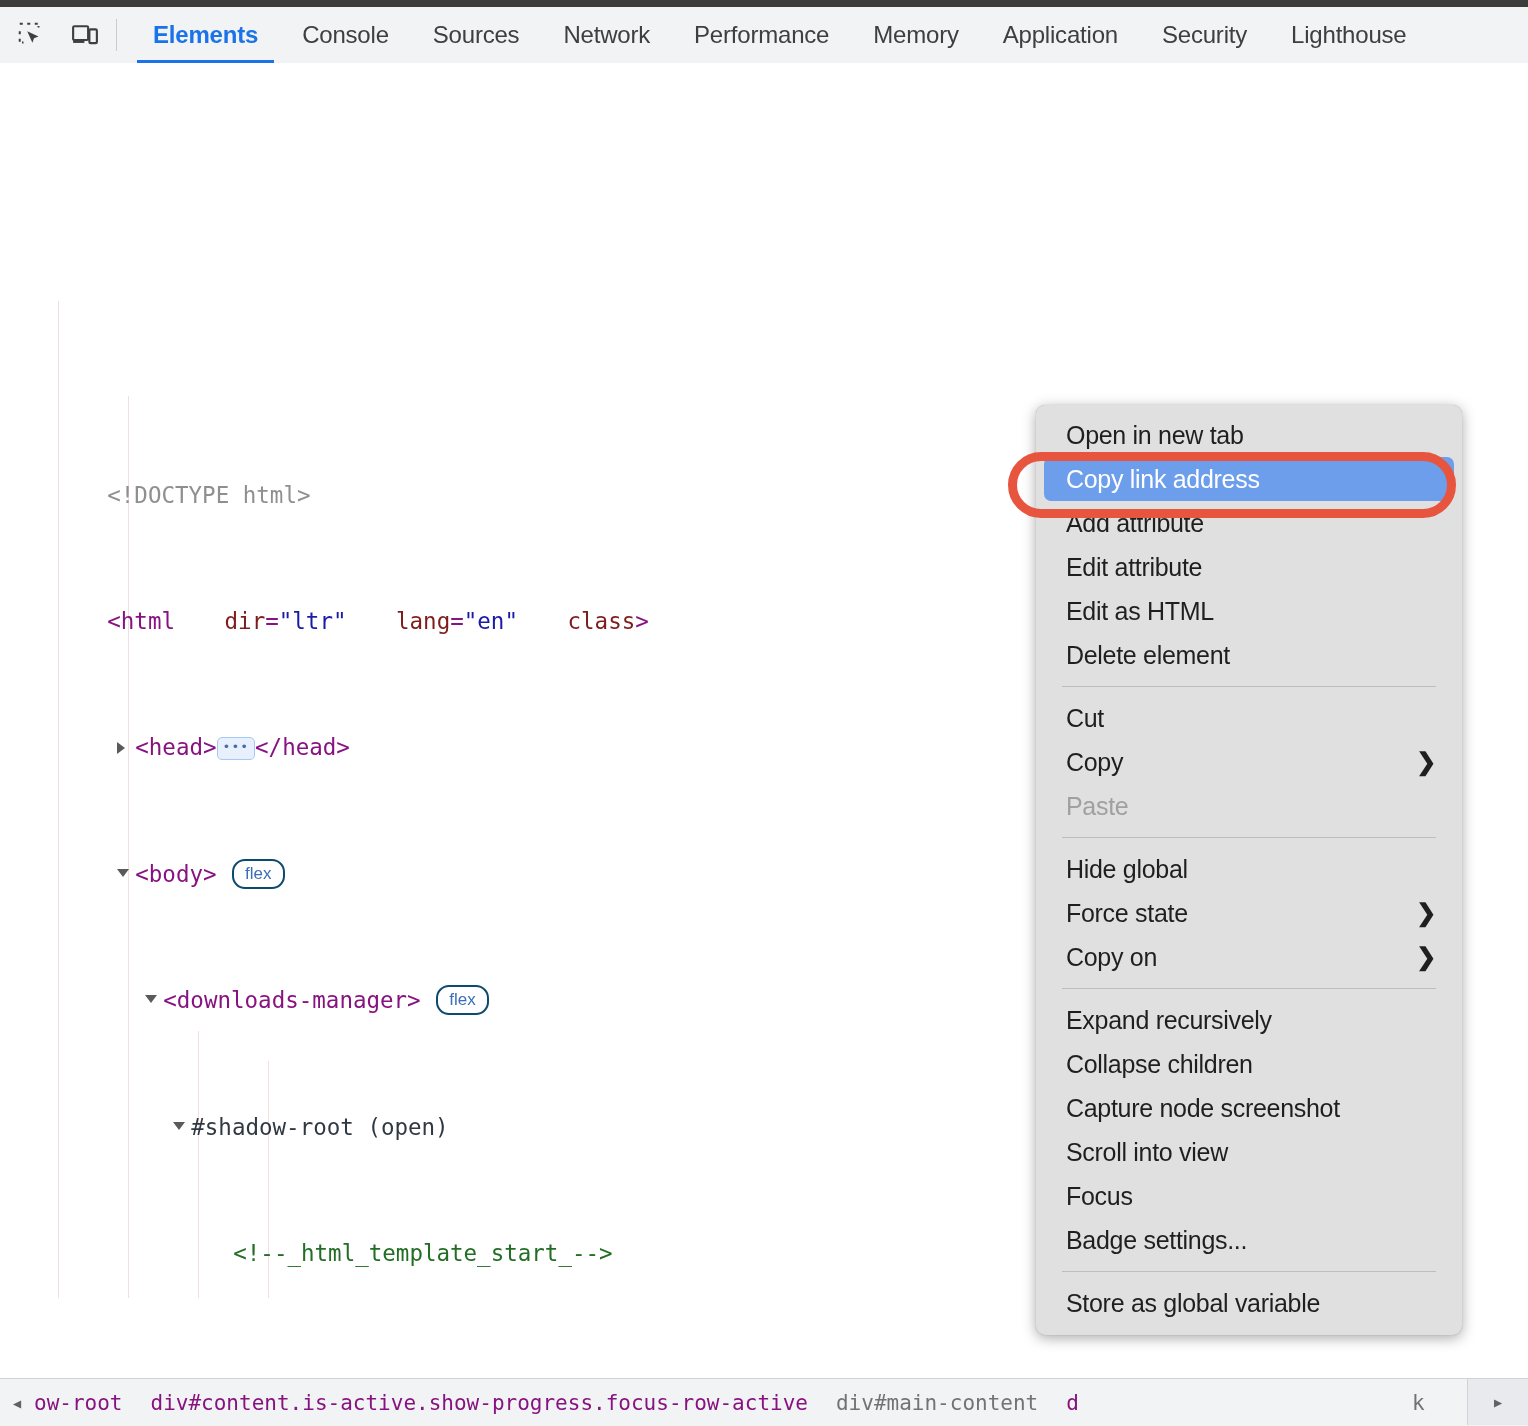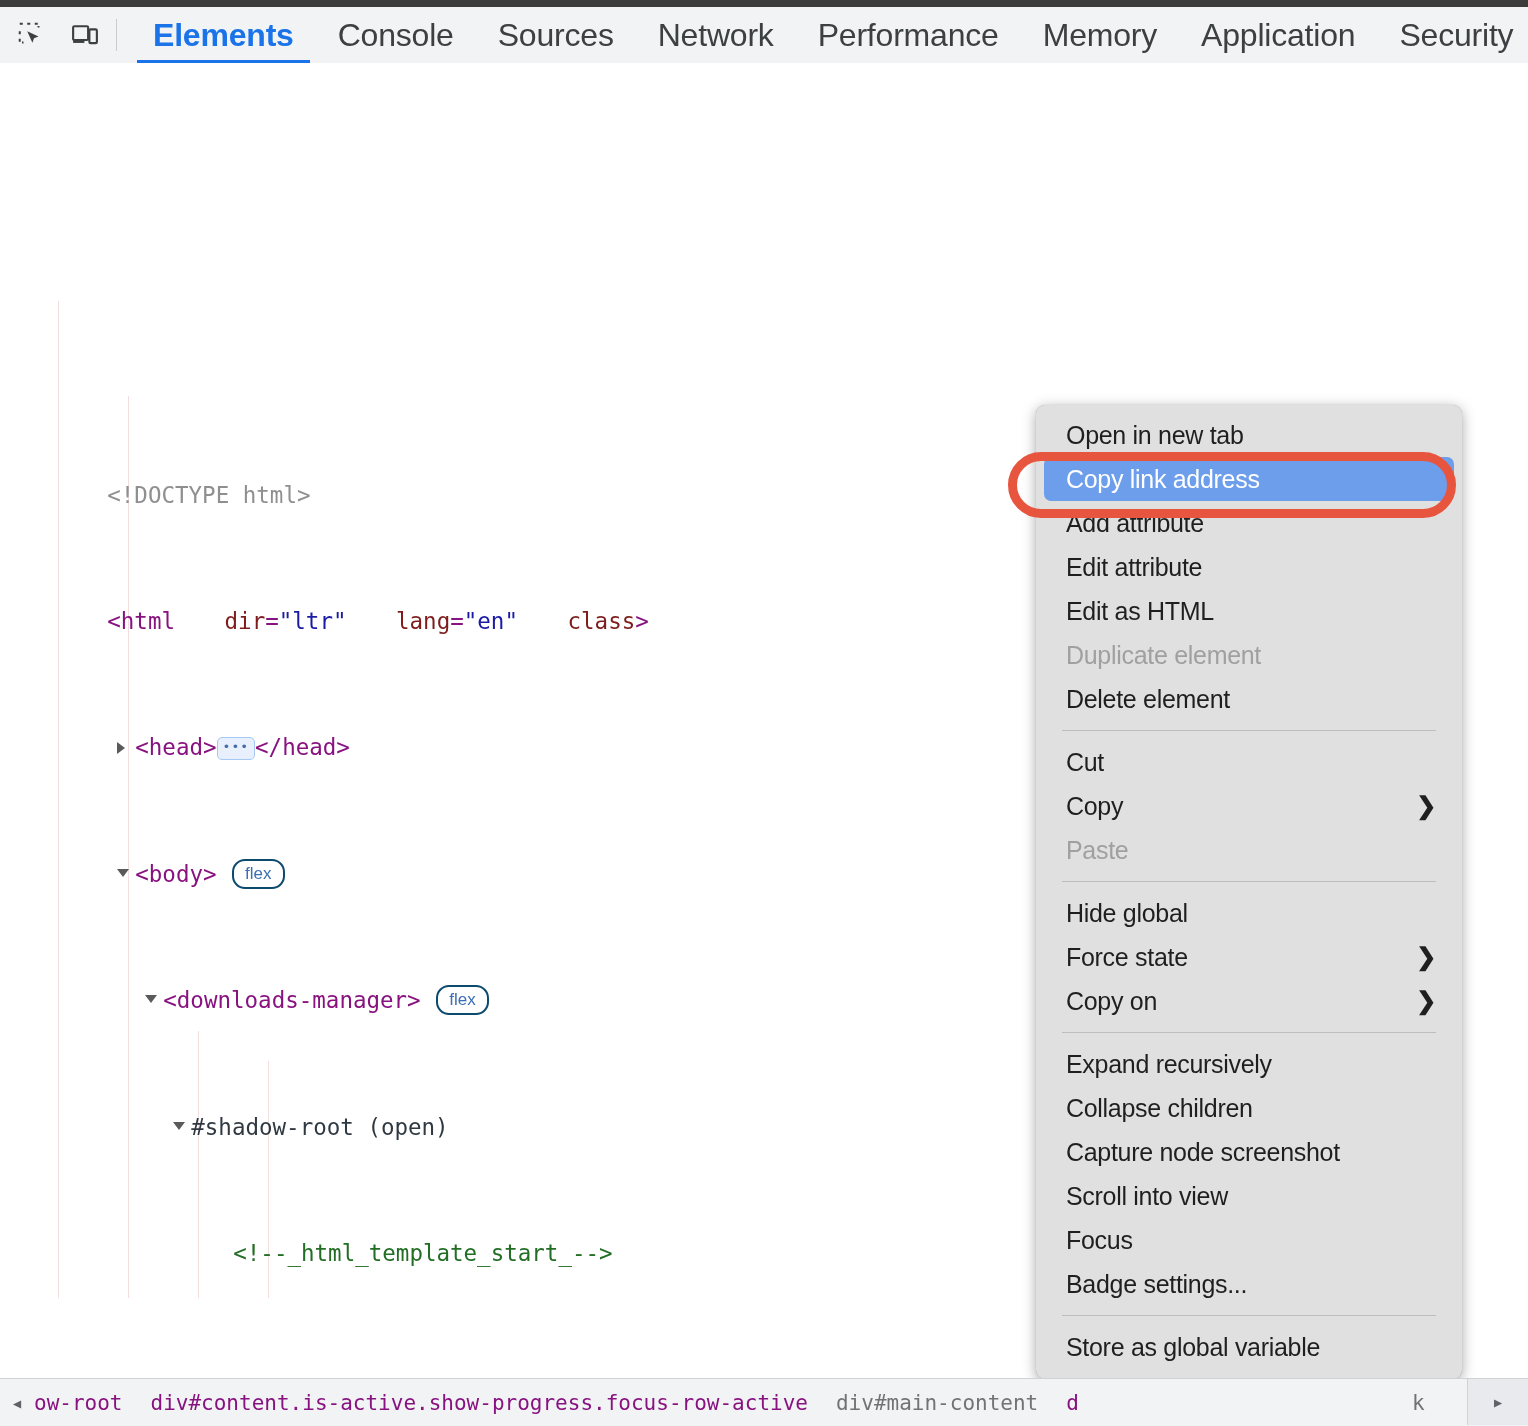--- a/index.html
+++ b/index.html
@@ -40,21 +40,21 @@
     width: 1px; background: #c8ccd0;
     margin: 12px 14px 12px 12px;
   }
   .tabs {
     display: flex; align-items: stretch;
     flex: 1; min-width: 0;
   }
   .tab {
     display: flex; align-items: center;
     padding: 0 22px;
-    font-size: 32px;
+    font-size: 24px;
     color: #3c4043;
     white-space: nowrap;
     position: relative;
     letter-spacing: -0.2px;
   }
   .tab.active {
     color: #1a73e8;
     font-weight: 600;
   }
   .tab.active::after {
@@ -419,23 +419,20 @@
     </div>
   <div class="ctx-item">
       <span>Add attribute</span>
     </div>
   <div class="ctx-item">
       <span>Edit attribute</span>
     </div>
   <div class="ctx-item">
       <span>Edit as HTML</span>
     </div>
-  <div class="ctx-item disabled">
-      <span>Duplicate element</span>
-    </div>
   <div class="ctx-item">
       <span>Delete element</span>
     </div>
   <div class="ctx-sep"></div>
   <div class="ctx-item">
       <span>Cut</span>
     </div>
   <div class="ctx-item">
       <span>Copy</span>
       <span class="chev">❯</span>

